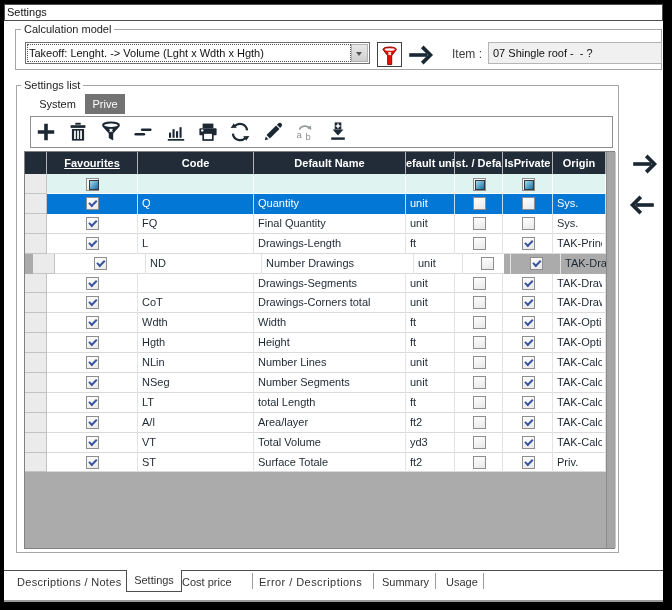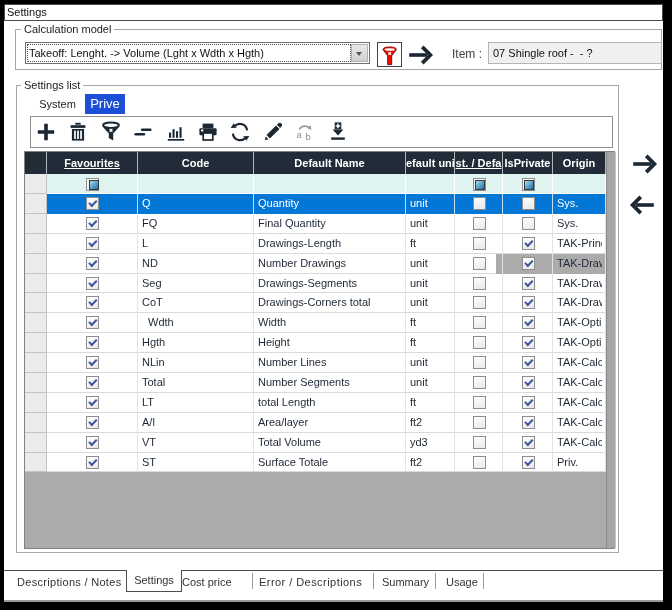--- a/index.html
+++ b/index.html
@@ -45,21 +45,21 @@
     <path d="M14.2 2.9L22.4 11l-8.2 8.1" fill="none" stroke="#1b2733" stroke-width="3.7"></path>
   </svg>
 
 <div class="abs" style="left:452px;top:47px;font-size:12px;color:#3c3c3c">Item :</div>
 <div class="abs" style="left:488px;top:42px;width:174px;height:22px;border:1px solid #b5b5b5;background:#f0f0f0;font-size:11px;color:#111;line-height:20px;padding-left:4px;white-space:nowrap;overflow:hidden">07 Shingle roof -&nbsp; - ?</div>
 
 <div class="abs" style="left:16px;top:85px;width:603px;height:468px;border:1px solid #a6a6a6"></div>
 <div class="abs" style="left:21px;top:79px;background:#fff;padding:0 3px;font-size:11px;color:#222">Settings list</div>
 
 <div class="abs" style="left:30px;top:94px;width:55px;height:20px;font-size:11px;color:#222;text-align:center;line-height:20px">System</div>
-<div class="abs" style="left:85px;top:94px;width:40px;height:20px;background:#1d4ed8;color:#fff;font-size:13px;text-align:center;line-height:20px">Prive</div>
+<div class="abs" style="left:85px;top:94px;width:40px;height:20px;background:#737373;color:#fff;font-size:11px;text-align:center;line-height:20px">Prive</div>
 
 <div class="abs" style="left:30px;top:116px;width:583px;height:32px;border:1px solid #8f8f8f;background:#fff"></div>
 <svg class="abs" style="left:34px;top:120px" width="24" height="24" viewBox="0 0 24 24">
     <path fill="#1b2733" d="M10.2 3.8h3.6v6.4h6.4v3.6h-6.4v6.4h-3.6v-6.4H3.8v-3.6h6.4z"></path>
   </svg>
 <svg class="abs" style="left:66.4px;top:120px" width="24" height="24" viewBox="0 0 24 24">
     <path fill="#1b2733" d="M9.3 2.8h5.4v1.9H9.3z"></path>
     <path fill="#1b2733" d="M4.6 5.2h14.8v2.7H4.6z"></path>
     <path fill="#1b2733" d="M5.9 9h12.2v11.6H5.9z"></path>
     <rect x="8.1" y="10.6" width="1.7" height="8.4" fill="#fff"></rect>
@@ -125,21 +125,21 @@
   </svg>
 
 <div class="abs" style="left:24px;top:151px;width:591px;height:398px;background:#ababab;border:1px solid #828282">
 
   <div class="abs" style="left:0;top:0;width:581px;height:22px;background:#222c38">
     <div class="hc" style="left:0;width:22px"></div>
     <div class="hc" style="left:22px;width:91px"><span style="text-decoration:underline">Favourites</span></div>
     <div class="hc" style="left:113px;width:116px">Code</div>
     <div class="hc" style="left:229px;width:152px">Default Name</div>
     <div class="hc" style="left:381px;width:49px">efault uni</div>
-    <div class="hc" style="left:430px;width:48px"><span style="text-decoration:underline">st. / Defa</span></div>
+    <div class="hc" style="left:430px;width:48px"><span style="">st. / Defa</span></div>
     <div class="hc" style="left:478px;width:50px">IsPrivate</div>
     <div class="hc" style="left:528px;width:53px">Origin</div>
   </div>
   <div class="abs frow" style="left:0;top:22px;width:581px;height:20px">
       <div class="abs sel" style="left:0;top:0;width:22px;height:20px"></div>
       <div class="abs fc" style="left:22px;top:0;width:91px;height:20px"></div>
       <div class="abs fc" style="left:113px;top:0;width:116px;height:20px"></div>
       <div class="abs fc" style="left:229px;top:0;width:152px;height:20px"></div>
       <div class="abs fc" style="left:381px;top:0;width:49px;height:20px"></div>
       <div class="abs fc" style="left:430px;top:0;width:48px;height:20px"></div>
@@ -193,21 +193,21 @@
       <div class="abs dc" style="left:478px;top:0;width:50px;height:20px"></div>
       <div class="abs dc" style="left:528px;top:0;width:53px;height:20px"></div>
       <div class="abs t" style="left:117px;top:0;width:108px;line-height:19px">L</div>
       <div class="abs t" style="left:233px;top:0;width:144px;line-height:19px">Drawings-Length</div>
       <div class="abs t" style="left:385px;top:0;width:42px;line-height:19px">ft</div>
       <div class="abs t" style="left:532px;top:0;width:45px;line-height:19px">TAK-Principal</div>
       <i class="cb ck" style="left:61.0px;top:3px"></i>
       <i class="cb" style="left:447.5px;top:3px"></i>
       <i class="cb ck" style="left:496.5px;top:3px"></i>
     </div>
-<div class="abs drow" style="left:0;top:102px;width:471px;height:20px">
+<div class="abs drow" style="left:8px;top:102px;width:471px;height:20px">
       <div class="abs sel" style="left:0;top:0;width:22px;height:20px"></div>
       <div class="abs dc" style="left:22px;top:0;width:91px;height:20px"></div>
       <div class="abs dc" style="left:113px;top:0;width:116px;height:20px"></div>
       <div class="abs dc" style="left:229px;top:0;width:152px;height:20px"></div>
       <div class="abs dc" style="left:381px;top:0;width:49px;height:20px"></div>
       <div class="abs dc" style="left:430px;top:0;width:48px;height:20px"></div>
       <div class="abs dc" style="left:478px;top:0;width:50px;height:20px"></div>
       <div class="abs dc" style="left:528px;top:0;width:53px;height:20px"></div>
       <div class="abs t" style="left:117px;top:0;width:108px;line-height:19px">ND</div>
       <div class="abs t" style="left:233px;top:0;width:144px;line-height:19px">Number Drawings</div>
@@ -219,21 +219,20 @@
     </div>
 <div class="abs drow" style="left:0;top:122px;width:581px;height:19px">
       <div class="abs sel" style="left:0;top:0;width:22px;height:19px"></div>
       <div class="abs dc" style="left:22px;top:0;width:91px;height:19px"></div>
       <div class="abs dc" style="left:113px;top:0;width:116px;height:19px"></div>
       <div class="abs dc" style="left:229px;top:0;width:152px;height:19px"></div>
       <div class="abs dc" style="left:381px;top:0;width:49px;height:19px"></div>
       <div class="abs dc" style="left:430px;top:0;width:48px;height:19px"></div>
       <div class="abs dc" style="left:478px;top:0;width:50px;height:19px"></div>
       <div class="abs dc" style="left:528px;top:0;width:53px;height:19px"></div>
-      <div class="abs t" style="left:117px;top:0;width:108px;line-height:18px">Seg</div>
       <div class="abs t" style="left:233px;top:0;width:144px;line-height:18px">Drawings-Segments</div>
       <div class="abs t" style="left:385px;top:0;width:42px;line-height:18px">unit</div>
       <div class="abs t" style="left:532px;top:0;width:45px;line-height:18px">TAK-Drawings</div>
       <i class="cb ck" style="left:61.0px;top:3px"></i>
       <i class="cb" style="left:447.5px;top:3px"></i>
       <i class="cb ck" style="left:496.5px;top:3px"></i>
     </div>
 <div class="abs drow" style="left:0;top:141px;width:581px;height:20px">
       <div class="abs sel" style="left:0;top:0;width:22px;height:20px"></div>
       <div class="abs dc" style="left:22px;top:0;width:91px;height:20px"></div>
@@ -253,21 +252,21 @@
     </div>
 <div class="abs drow" style="left:0;top:161px;width:581px;height:20px">
       <div class="abs sel" style="left:0;top:0;width:22px;height:20px"></div>
       <div class="abs dc" style="left:22px;top:0;width:91px;height:20px"></div>
       <div class="abs dc" style="left:113px;top:0;width:116px;height:20px"></div>
       <div class="abs dc" style="left:229px;top:0;width:152px;height:20px"></div>
       <div class="abs dc" style="left:381px;top:0;width:49px;height:20px"></div>
       <div class="abs dc" style="left:430px;top:0;width:48px;height:20px"></div>
       <div class="abs dc" style="left:478px;top:0;width:50px;height:20px"></div>
       <div class="abs dc" style="left:528px;top:0;width:53px;height:20px"></div>
-      <div class="abs t" style="left:123px;top:0;width:108px;line-height:19px">Wdth</div>
+      <div class="abs t" style="left:117px;top:0;width:108px;line-height:19px">Wdth</div>
       <div class="abs t" style="left:233px;top:0;width:144px;line-height:19px">Width</div>
       <div class="abs t" style="left:385px;top:0;width:42px;line-height:19px">ft</div>
       <div class="abs t" style="left:532px;top:0;width:45px;line-height:19px">TAK-Options</div>
       <i class="cb ck" style="left:61.0px;top:3px"></i>
       <i class="cb" style="left:447.5px;top:3px"></i>
       <i class="cb ck" style="left:496.5px;top:3px"></i>
     </div>
 <div class="abs drow" style="left:0;top:181px;width:581px;height:20px">
       <div class="abs sel" style="left:0;top:0;width:22px;height:20px"></div>
       <div class="abs dc" style="left:22px;top:0;width:91px;height:20px"></div>
@@ -304,21 +303,21 @@
     </div>
 <div class="abs drow" style="left:0;top:221px;width:581px;height:20px">
       <div class="abs sel" style="left:0;top:0;width:22px;height:20px"></div>
       <div class="abs dc" style="left:22px;top:0;width:91px;height:20px"></div>
       <div class="abs dc" style="left:113px;top:0;width:116px;height:20px"></div>
       <div class="abs dc" style="left:229px;top:0;width:152px;height:20px"></div>
       <div class="abs dc" style="left:381px;top:0;width:49px;height:20px"></div>
       <div class="abs dc" style="left:430px;top:0;width:48px;height:20px"></div>
       <div class="abs dc" style="left:478px;top:0;width:50px;height:20px"></div>
       <div class="abs dc" style="left:528px;top:0;width:53px;height:20px"></div>
-      <div class="abs t" style="left:117px;top:0;width:108px;line-height:19px">Total</div>
+      <div class="abs t" style="left:117px;top:0;width:108px;line-height:19px">NSeg</div>
       <div class="abs t" style="left:233px;top:0;width:144px;line-height:19px">Number Segments</div>
       <div class="abs t" style="left:385px;top:0;width:42px;line-height:19px">unit</div>
       <div class="abs t" style="left:532px;top:0;width:45px;line-height:19px">TAK-Calculated</div>
       <i class="cb ck" style="left:61.0px;top:3px"></i>
       <i class="cb" style="left:447.5px;top:3px"></i>
       <i class="cb ck" style="left:496.5px;top:3px"></i>
     </div>
 <div class="abs drow" style="left:0;top:241px;width:581px;height:20px">
       <div class="abs sel" style="left:0;top:0;width:22px;height:20px"></div>
       <div class="abs dc" style="left:22px;top:0;width:91px;height:20px"></div>

